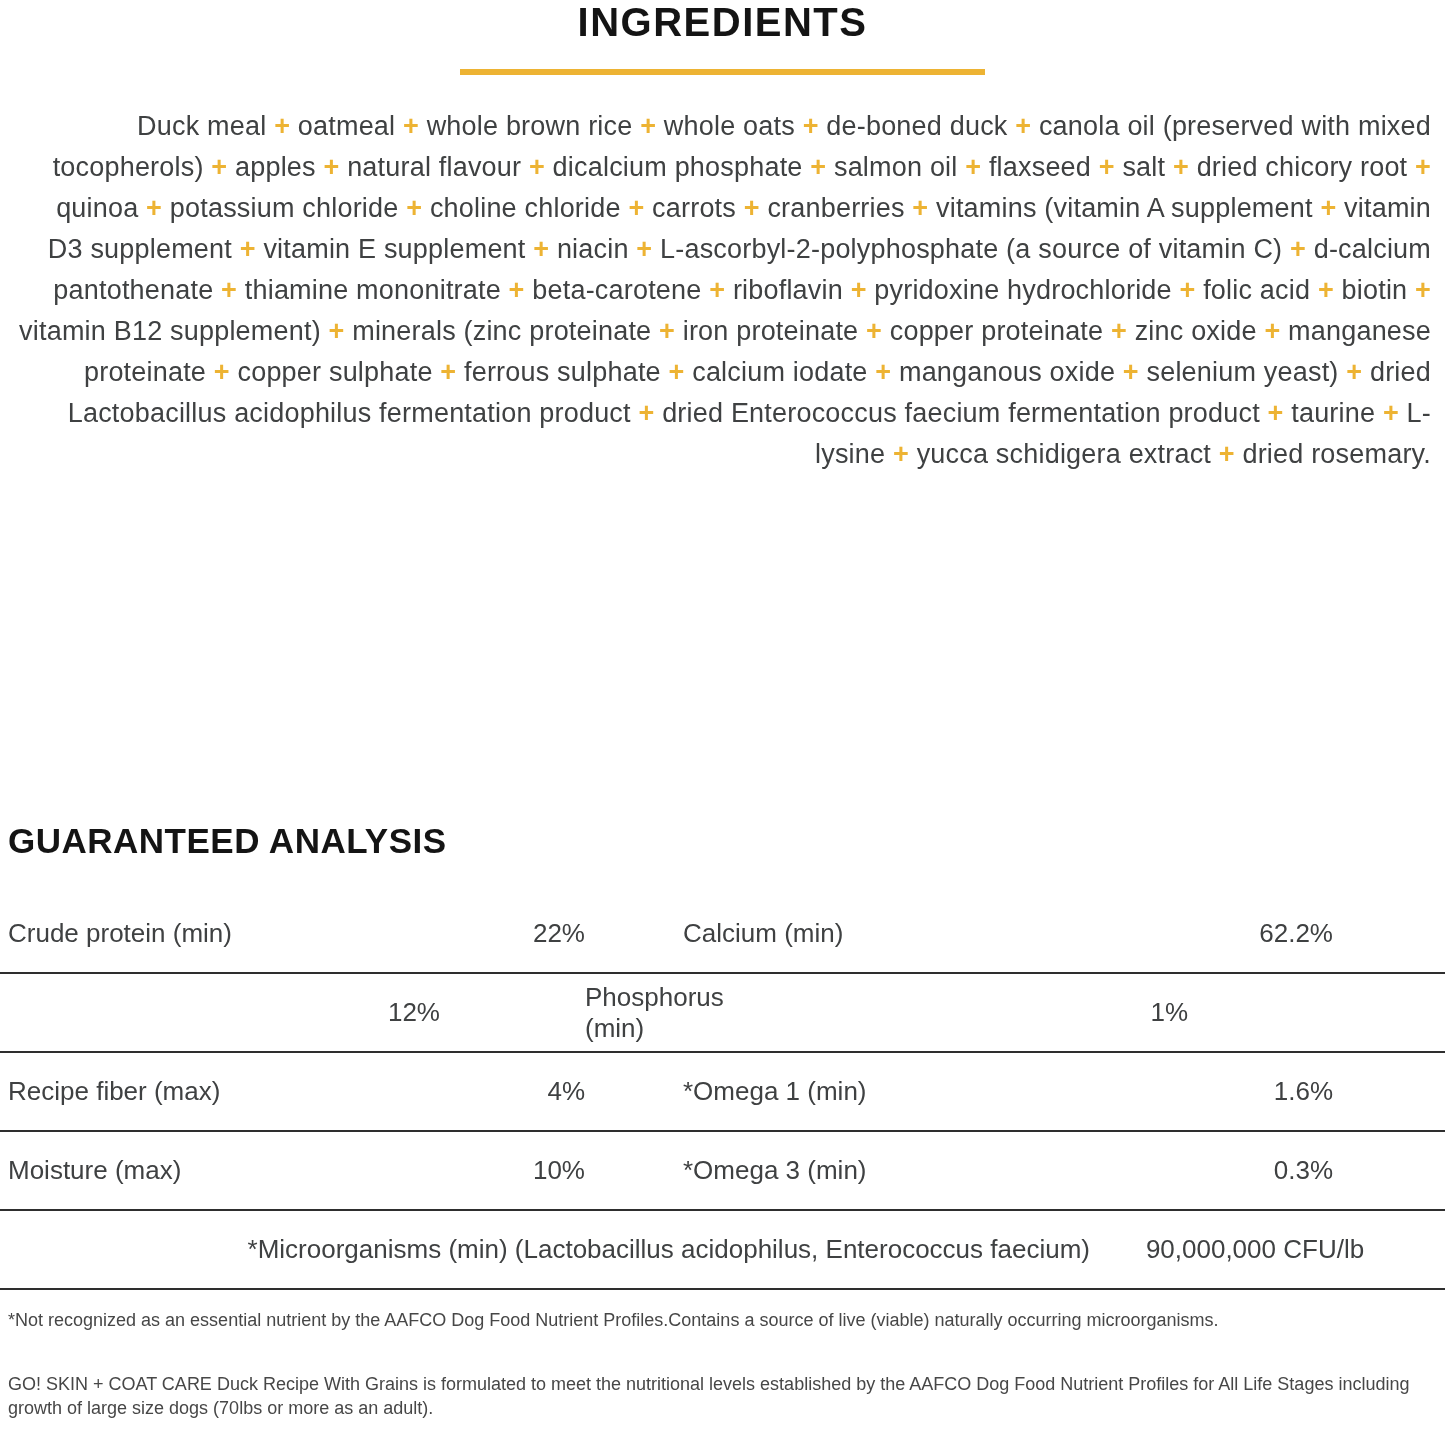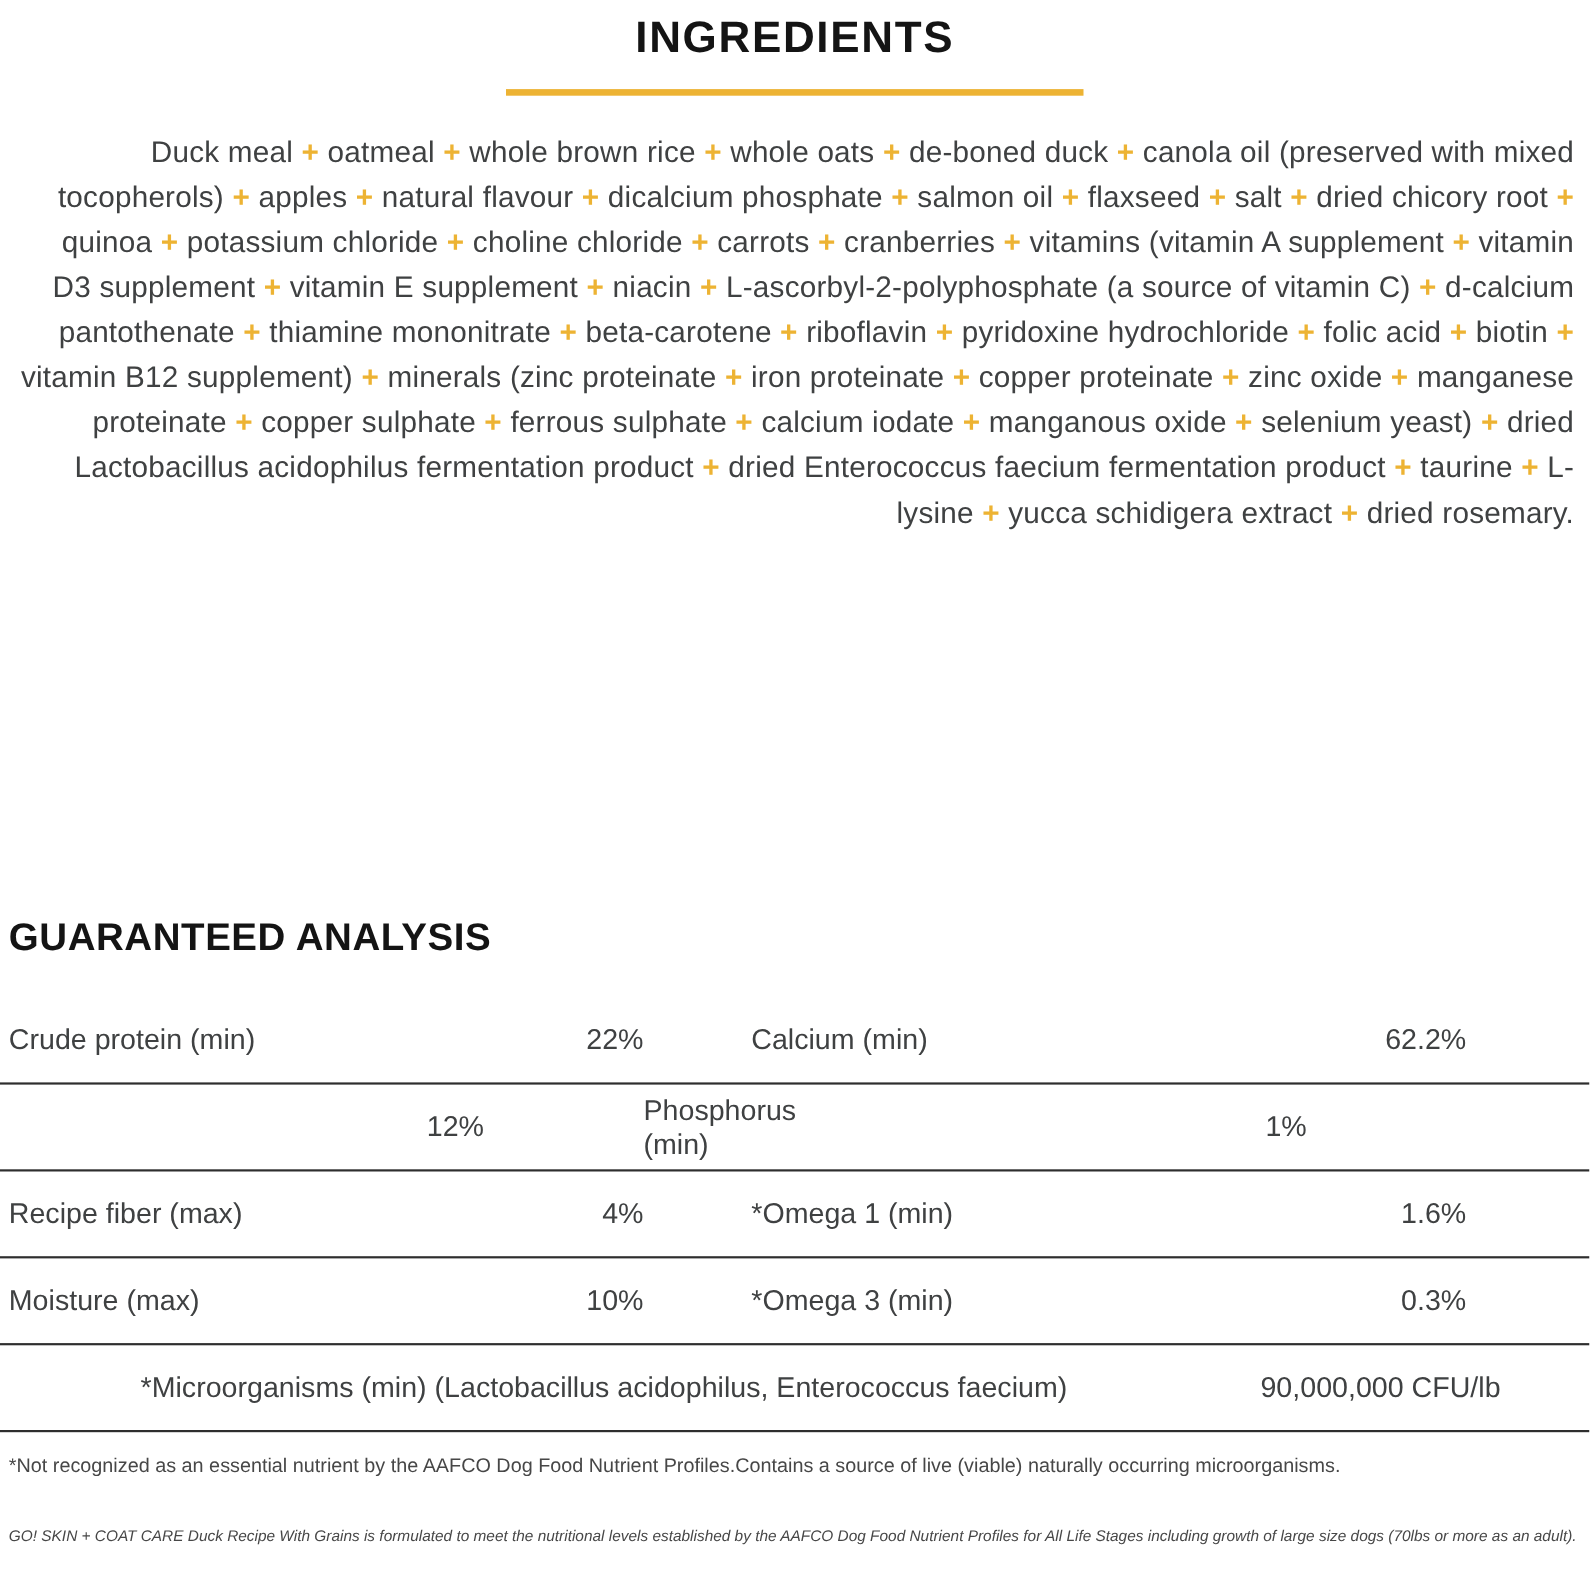--- a/index.html
+++ b/index.html
@@ -17,21 +17,21 @@
   }
   body {
     width: 1445px;
     height: 1432px;
     overflow: hidden;
     font-family: "Liberation Sans", sans-serif;
     color: var(--body-text);
   }
   .ingredients-title {
     margin: 0;
-    padding-top: 14px;
+    padding-top: 2px;
     text-align: center;
     font-size: 40px;
     line-height: 1;
     font-weight: 800;
     letter-spacing: 1.5px;
     color: var(--heading-text);
   }
   .title-rule {
     width: 525px;
     height: 6px;
@@ -76,40 +76,39 @@
   .analysis-row .cell-value { text-align: right; }
   .analysis-row .cell-gap { }
   .analysis-full-row {
     display: flex;
     align-items: center;
     height: 79px;
     padding-left: 8px;
     border-bottom: 2px solid var(--divider);
     font-size: 26px;
   }
-  .analysis-full-row .cell-label { flex: 1; text-align: center; }
+  .analysis-full-row .cell-label { flex: 1; text-align: right; }
   .analysis-full-row .cell-value {
     width: 330px;
     margin-right: 25px;
     text-align: center;
   }
   .footnote {
     margin: 18px 0 0 0;
     padding: 0 6px 0 8px;
     font-size: 18px;
     line-height: 24px;
     color: var(--footnote-text);
   }
   .formulation-note {
     margin: 40px 0 0 0;
     padding: 0 6px 0 8px;
-    font-size: 14px;
+    font-size: 18px;
     line-height: 24px;
     color: var(--footnote-text);
-    font-style: italic;
   }
 </style>
 </head>
 <body>
 
 <section>
   <h1 class="ingredients-title">INGREDIENTS</h1>
   <div class="title-rule"></div>
   <p class="ingredients-paragraph" id="ingredients-paragraph"><span>Duck meal</span> <span class="plus">+</span> <span>oatmeal</span> <span class="plus">+</span> <span>whole brown rice</span> <span class="plus">+</span> <span>whole oats</span> <span class="plus">+</span> <span>de-boned duck</span> <span class="plus">+</span> <span>canola oil (preserved with mixed tocopherols)</span> <span class="plus">+</span> <span>apples</span> <span class="plus">+</span> <span>natural flavour</span> <span class="plus">+</span> <span>dicalcium phosphate</span> <span class="plus">+</span> <span>salmon oil</span> <span class="plus">+</span> <span>flaxseed</span> <span class="plus">+</span> <span>salt</span> <span class="plus">+</span> <span>dried chicory root</span> <span class="plus">+</span> <span>quinoa</span> <span class="plus">+</span> <span>potassium chloride</span> <span class="plus">+</span> <span>choline chloride</span> <span class="plus">+</span> <span>carrots</span> <span class="plus">+</span> <span>cranberries</span> <span class="plus">+</span> <span>vitamins (vitamin A supplement</span> <span class="plus">+</span> <span>vitamin D3 supplement</span> <span class="plus">+</span> <span>vitamin E supplement</span> <span class="plus">+</span> <span>niacin</span> <span class="plus">+</span> <span>L-ascorbyl-2-polyphosphate (a source of vitamin C)</span> <span class="plus">+</span> <span>d-calcium pantothenate</span> <span class="plus">+</span> <span>thiamine mononitrate</span> <span class="plus">+</span> <span>beta-carotene</span> <span class="plus">+</span> <span>riboflavin</span> <span class="plus">+</span> <span>pyridoxine hydrochloride</span> <span class="plus">+</span> <span>folic acid</span> <span class="plus">+</span> <span>biotin</span> <span class="plus">+</span> <span>vitamin B12 supplement)</span> <span class="plus">+</span> <span>minerals (zinc proteinate</span> <span class="plus">+</span> <span>iron proteinate</span> <span class="plus">+</span> <span>copper proteinate</span> <span class="plus">+</span> <span>zinc oxide</span> <span class="plus">+</span> <span>manganese proteinate</span> <span class="plus">+</span> <span>copper sulphate</span> <span class="plus">+</span> <span>ferrous sulphate</span> <span class="plus">+</span> <span>calcium iodate</span> <span class="plus">+</span> <span>manganous oxide</span> <span class="plus">+</span> <span>selenium yeast)</span> <span class="plus">+</span> <span>dried Lactobacillus acidophilus fermentation product</span> <span class="plus">+</span> <span>dried Enterococcus faecium fermentation product</span> <span class="plus">+</span> <span>taurine</span> <span class="plus">+</span> <span>L-lysine</span> <span class="plus">+</span> <span>yucca schidigera extract</span> <span class="plus">+</span> <span>dried rosemary.</span></p>
 </section>

